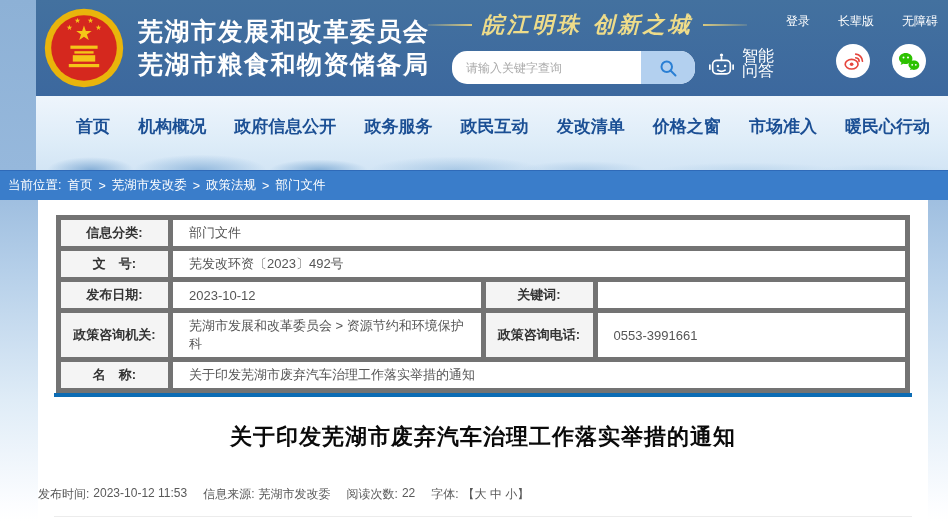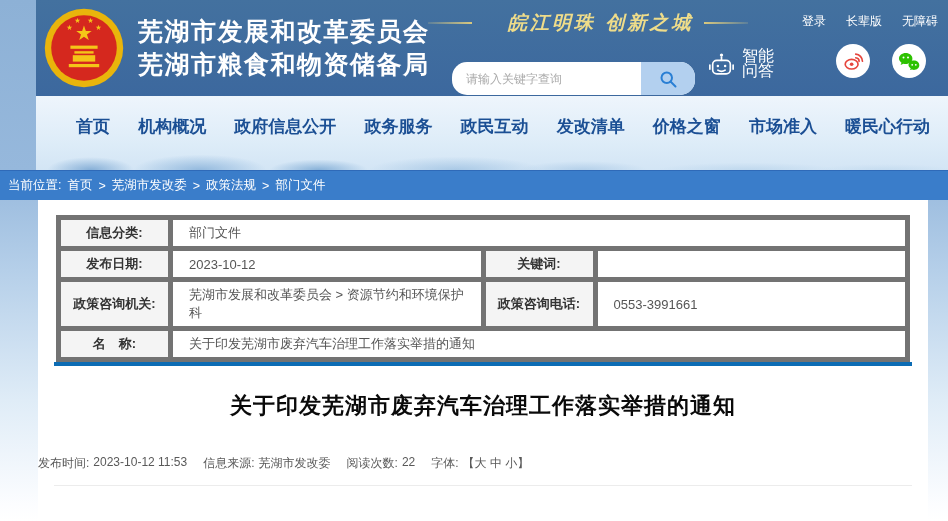--- a/index.html
+++ b/index.html
@@ -10,28 +10,28 @@
     background:linear-gradient(180deg,#8db1d6 0px,#96b8dc 170px,#b5cfe9 270px,#dfecf7 400px,#fcfdff 505px,#ffffff 521px); }
 
   
   .header { position:absolute; left:36px; top:0; width:912px; height:96px;
     background:linear-gradient(180deg,#43719f 0%,#3c689e 100%); }
   .logo-link { position:absolute; left:8px; top:8px; display:flex; align-items:center; gap:14px; cursor:pointer; }
   .emblem { width:80px; height:80px; flex:0 0 auto; }
   .site-titles { color:#fff; font-weight:bold; font-size:25px; line-height:33px; letter-spacing:1.5px; white-space:nowrap; }
 
   .slogan { position:absolute; left:392px; top:10px; display:flex; align-items:center; gap:10px; }
-  .slogan-text { color:#eedc8a; font-family:"DejaVu Serif","Liberation Serif",serif; font-style:italic; font-weight:bold; font-size:19px; letter-spacing:3px; white-space:nowrap;margin-left:26px; }
+  .slogan-text { color:#eedc8a; font-family:"DejaVu Serif","Liberation Serif",serif; font-style:italic; font-weight:bold; font-size:22px; letter-spacing:3px; white-space:nowrap; }
   .slogan-line { width:44px; height:2px; background:linear-gradient(90deg,rgba(238,220,138,.15),#d9c87e); }
   .slogan-line.right { background:linear-gradient(90deg,#d9c87e,rgba(238,220,138,.15)); }
 
-  .top-links { position:absolute; right:10px; top:13px; display:flex; gap:20px; color:#fff; font-size:12px; }
+  .top-links { position:absolute; right:10px; top:13px; display:flex; gap:28px; color:#fff; font-size:12px; }
   .top-links span { cursor:pointer; }
 
-  .search-box { position:absolute; left:416px; top:62px; width:243px; height:33px; background:#fff; border-radius:15px; display:flex; overflow:hidden; }
+  .search-box { position:absolute; left:416px; top:51px; width:243px; height:33px; background:#fff; border-radius:15px; display:flex; overflow:hidden; }
   .search-input { flex:1; border:none; outline:none; padding:0 14px; font-size:12px; color:#666; background:transparent; }
   .search-input::placeholder { color:#aaa; }
   .search-btn { width:54px; border:none; background:#b3d0ef; display:flex; align-items:center; justify-content:center; cursor:pointer; }
 
   .smart-qa { position:absolute; left:672px; top:50px; display:flex; align-items:center; gap:7px; color:#fff; cursor:pointer; }
   .smart-qa-text { font-size:16px; line-height:15px;font-family:Liberation Mono, monospace; }
 
   .social { position:absolute; right:22px; top:44px; display:flex; gap:22px; }
   .social-btn { width:34px; height:34px; border-radius:50%; background:#fff; border:none; display:flex; align-items:center; justify-content:center; cursor:pointer; }
 
@@ -196,20 +196,24 @@
           <col>
           <col class="c-label">
           <col>
       </colgroup>
       <tbody>
           <tr>
         <td class="label">信息分类:</td>
         <td class="value" colspan="3">部门文件</td>
       </tr>
       <tr>
+        <td class="label">文　号:</td>
+        <td class="value" colspan="3">芜发改环资〔2023〕492号</td>
+      </tr>
+      <tr>
         <td class="label">发布日期:</td>
         <td class="value">2023-10-12</td>
         <td class="label">关键词:</td>
         <td class="value"></td>
       </tr>
       <tr>
         <td class="label">政策咨询机关:</td>
         <td class="value">芜湖市发展和改革委员会 &gt; 资源节约和环境保护科</td>
         <td class="label">政策咨询电话:</td>
         <td class="value">0553-3991661</td>

